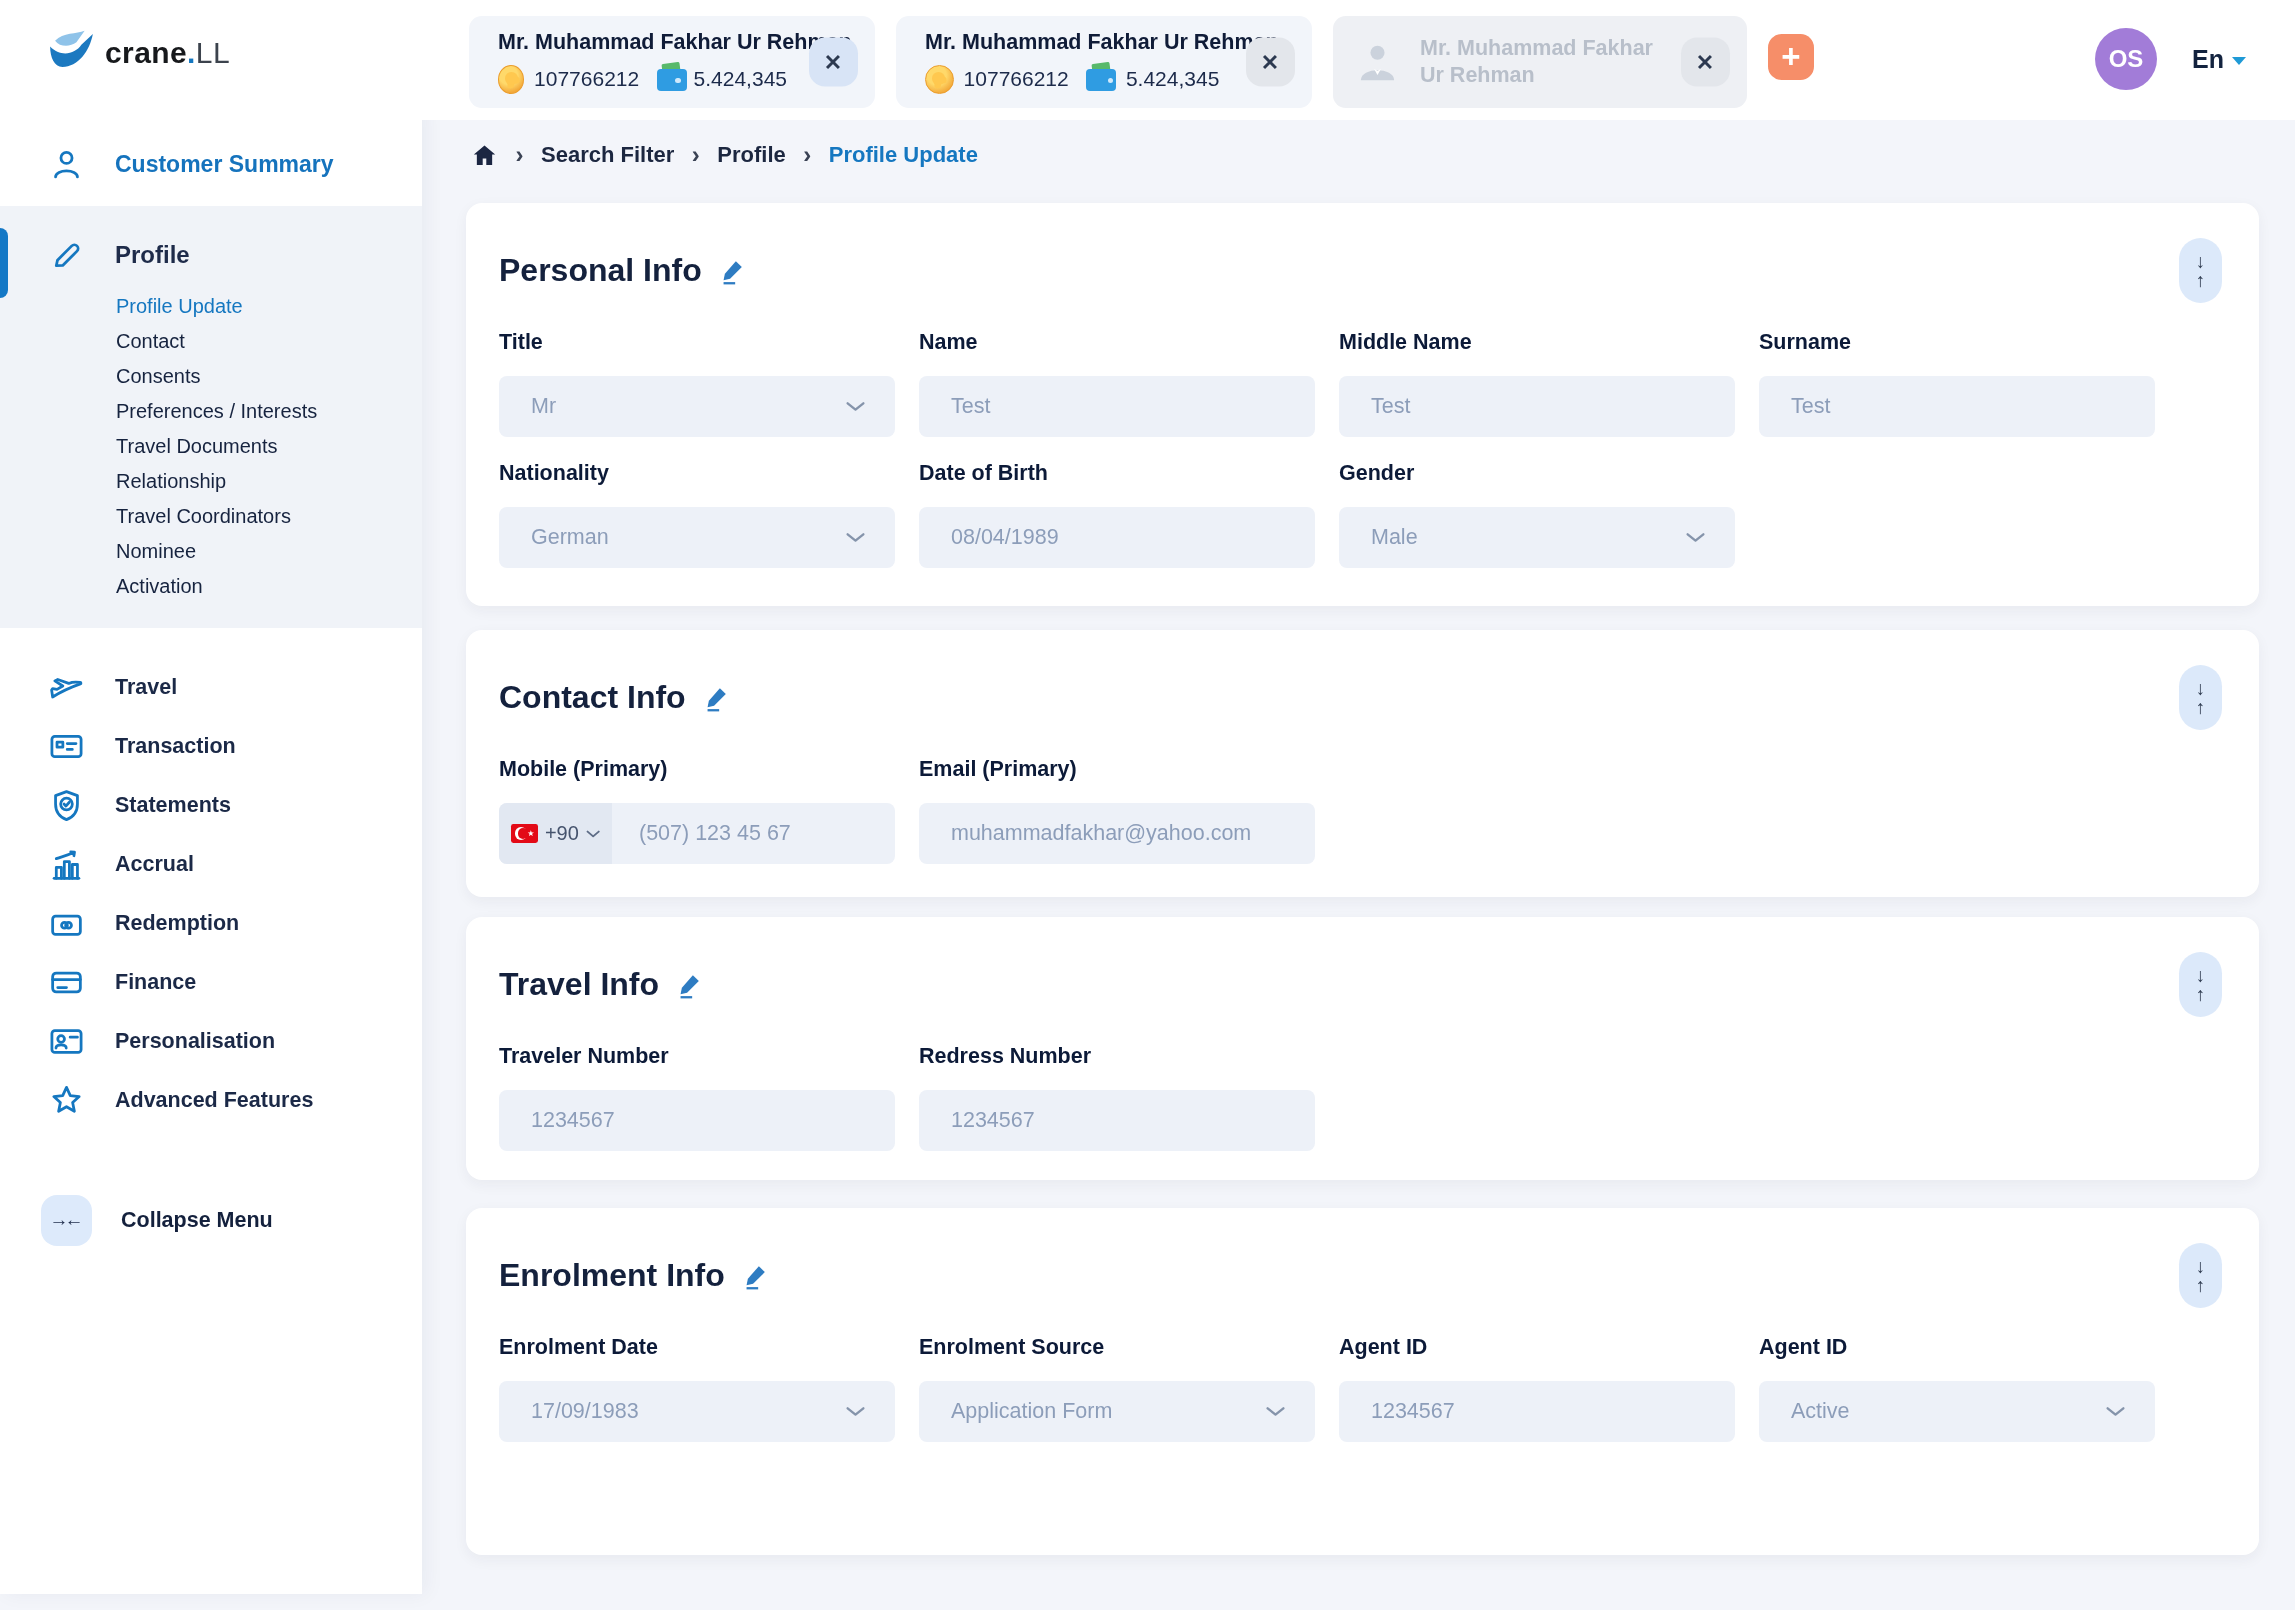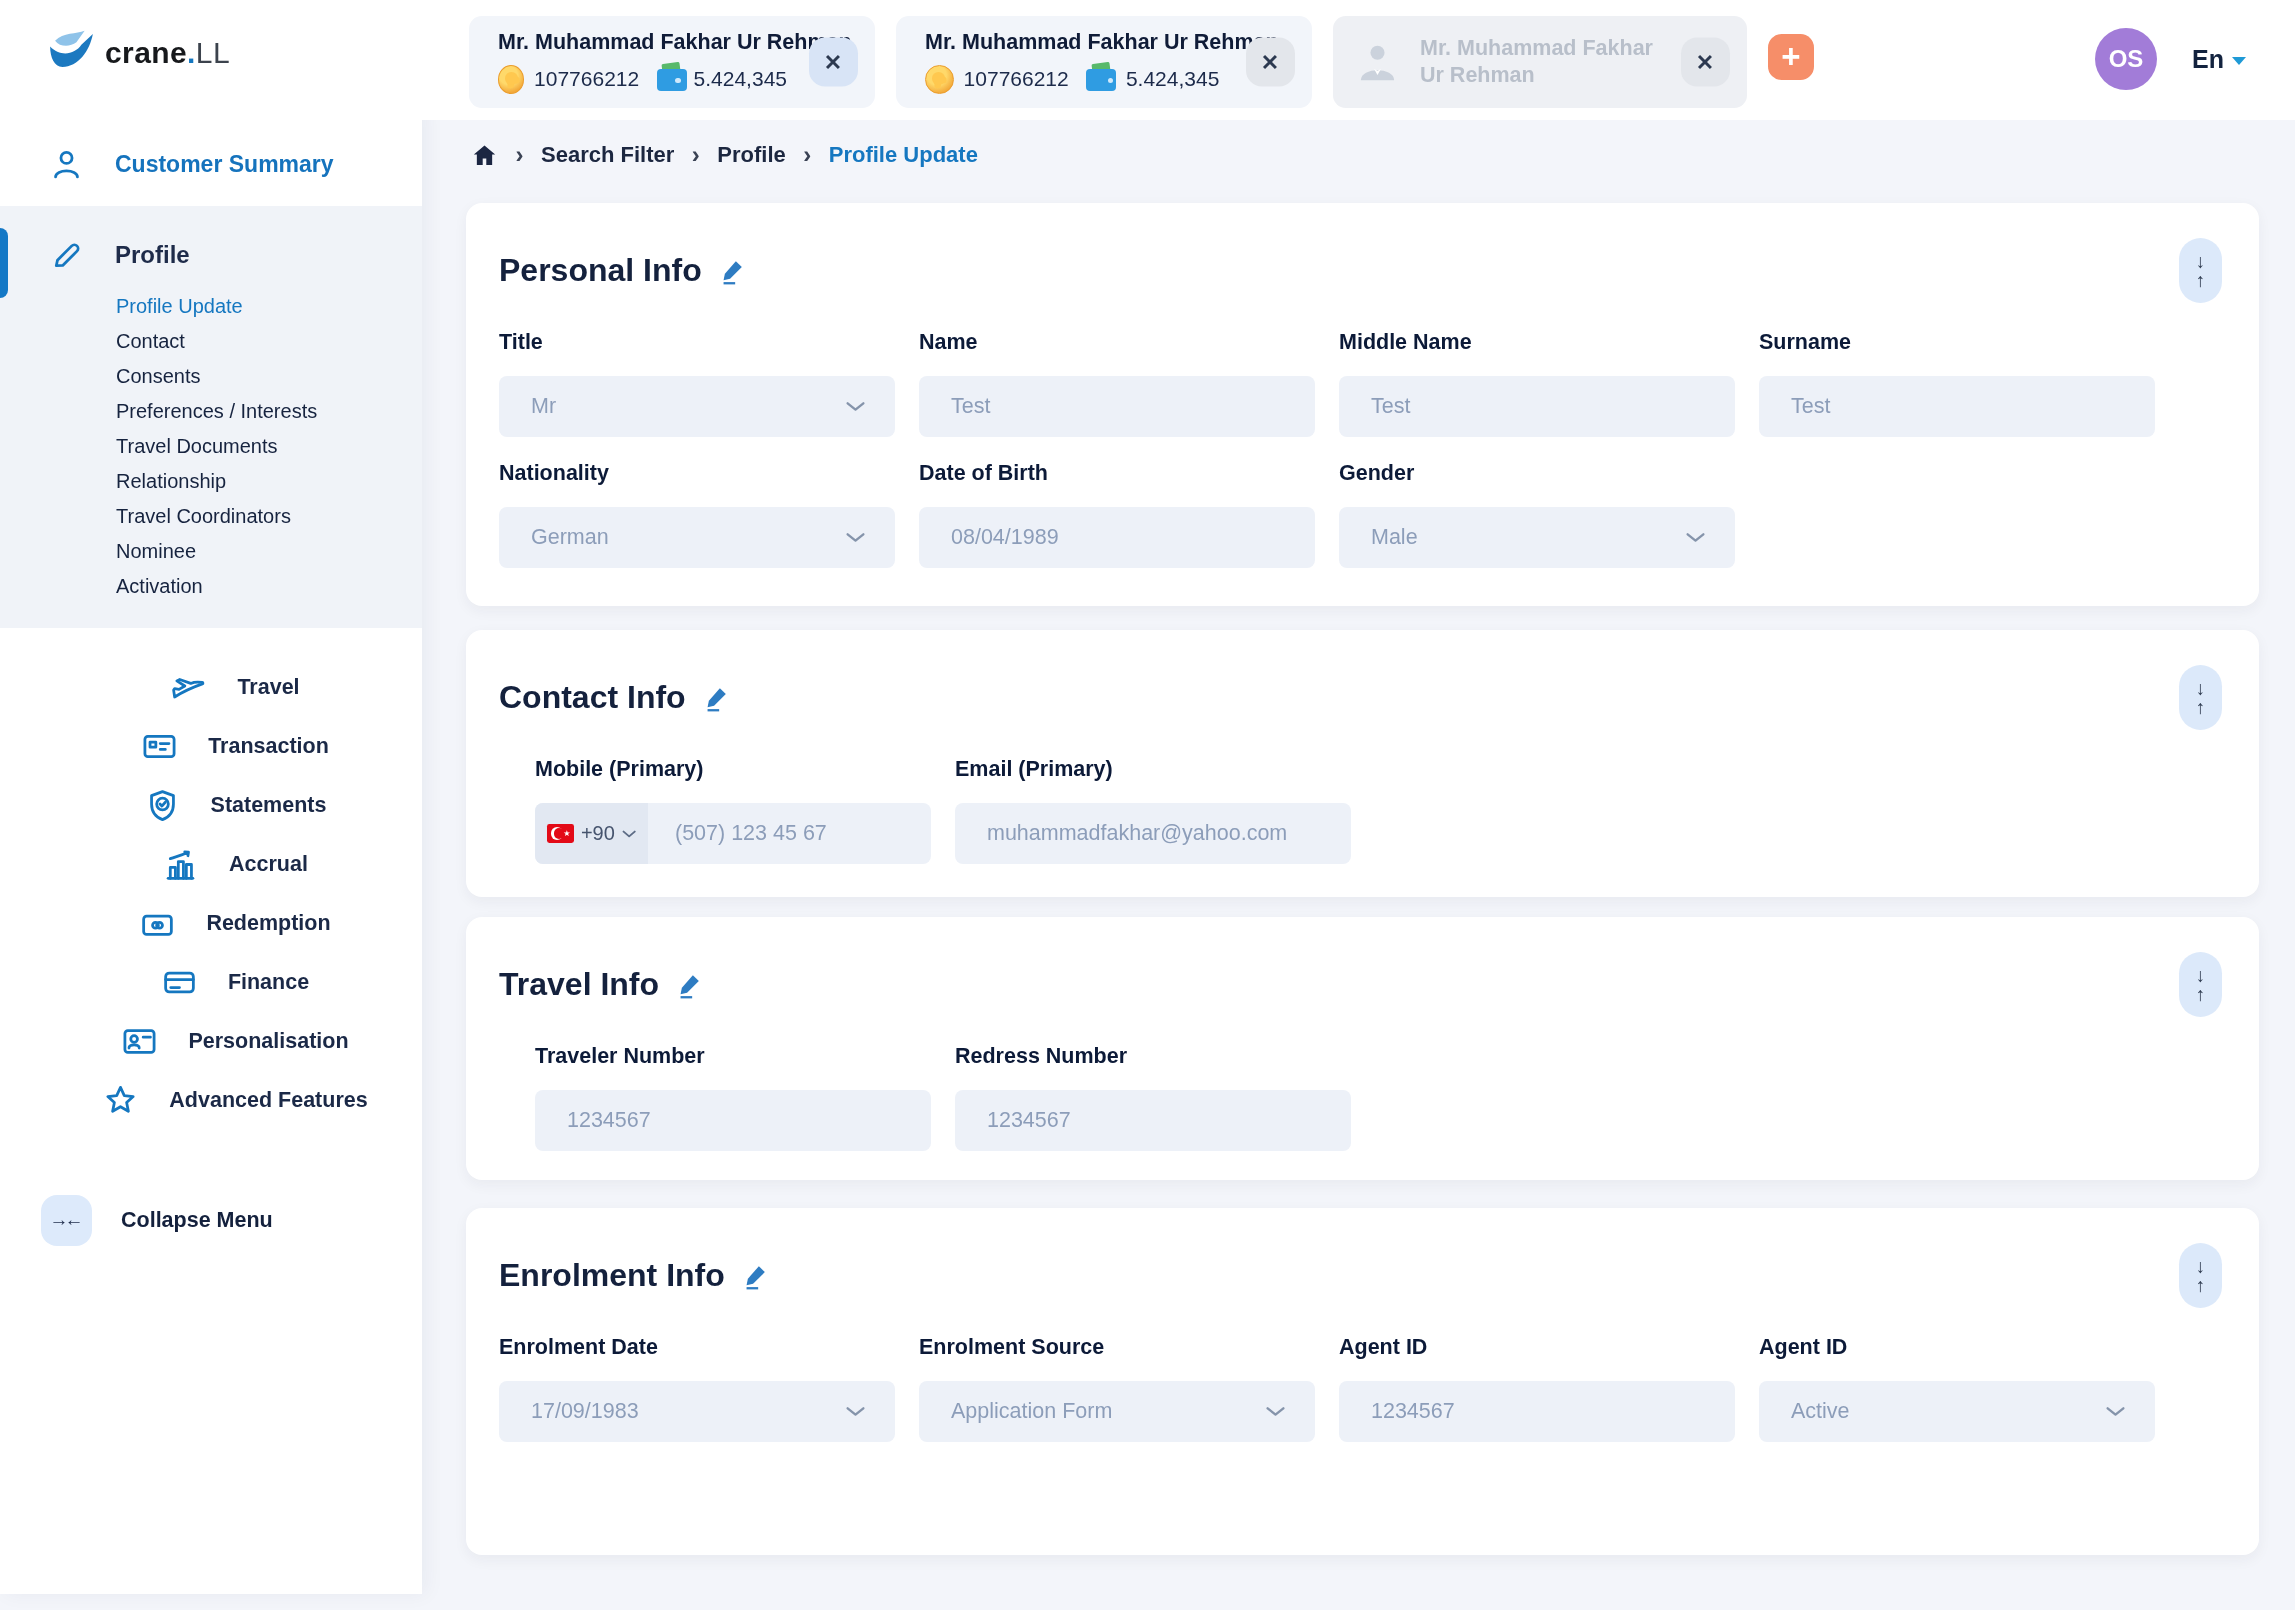--- a/index.html
+++ b/index.html
@@ -44,40 +44,40 @@
   .cs-label { font-size:23px; font-weight:bold; color:#1573bd; }
   .icon-box { width:35px; height:35px; flex:0 0 35px; display:flex; align-items:center; justify-content:center; }
   .profile-block { position:relative; background:#f0f3f8; margin-top:17.5px; padding:27px 0 24px 0; }
   .active-bar { position:absolute; left:0; top:22px; width:8px; height:70px; background:#1478c6; border-radius:0 8px 8px 0; }
   .profile-head { display:flex; align-items:center; gap:31px; padding-left:49px; height:45px; cursor:pointer; }
   .profile-label { font-size:24px; font-weight:bold; color:#1e2b4a; }
   .subitems { margin:11px 0 0 116px; list-style:none; }
   .subitems li { font-size:20px; color:#16233f; line-height:35px; cursor:pointer; }
   .subitems li.active { color:#1577c0; }
   .menu { margin-top:30px; }
-  .menu-row { display:flex; align-items:center; gap:31px; padding-left:49px; height:59px; cursor:pointer;justify-content:center; }
+  .menu-row { display:flex; align-items:center; gap:31px; padding-left:49px; height:59px; cursor:pointer; }
   .menu-label { font-size:21.5px; font-weight:bold; color:#1b2947; }
   .collapse-row { display:flex; align-items:center; gap:29px; padding-left:41px; margin-top:65px; cursor:pointer; }
   .collapse-pill { width:51px; height:51px; border-radius:16px; background:#ddeafb; display:flex; align-items:center; justify-content:center; font-size:19px; font-weight:bold; color:#1c2a49; letter-spacing:-4px; padding-right:4px; }
   .collapse-label { font-size:21.5px; font-weight:bold; color:#14213d; }
 
   
   .main { position:absolute; left:422px; top:120px; width:1873px; height:1490px; }
   .breadcrumb { display:flex; align-items:center; gap:17.5px; margin:16px 0 0 49px; height:38px; }
   .crumb { font-size:22px; font-weight:bold; color:#1c2740; cursor:pointer; }
   .crumb.active { color:#1577c0; }
   .crumb-sep { font-size:24px; font-weight:bold; color:#3a4254; line-height:22px; }
 
   .card { position:relative; width:1793px; margin-left:44px; background:#ffffff; border-radius:16px; box-shadow:0 4.8px 14.3px rgba(30,41,59,.05); padding:49px 37px 0 33px; }
   .card-head { display:flex; align-items:center; gap:16px; }
   .card-title { font-size:32px; font-weight:600; color:#14213d; }
   .edit-btn { cursor:pointer; display:flex; }
   .expand-pill { position:absolute; top:35px; right:37px; width:43px; height:65px; border-radius:21.5px; background:#dce9fa; display:flex; flex-direction:column; align-items:center; justify-content:center; line-height:19px; font-size:19px; color:#303d52; cursor:pointer; }
   .grid { display:grid; grid-template-columns:repeat(4,396px); column-gap:16.7px; row-gap:35px; margin-top:41px;gap:24px; }
-  .grid.two { grid-template-columns:396px 396px;margin-left:36px; }
+  .grid.two { grid-template-columns:396px 396px; }
   .fld-label { font-size:21.5px; font-weight:bold; color:#0c1a38; margin-bottom:21px; }
   .fld-box { height:61px; background:#edf1f8; border-radius:8px; display:flex; align-items:center; padding:0 29px 0 32px; cursor:text; }
   .fld-box.sel { cursor:pointer; }
   .fld-value { font-size:21.5px; color:#8c9db9; flex:1 1 auto; white-space:nowrap; overflow:hidden; }
   .chev { flex:0 0 auto; display:flex; }
   .phone-box { height:61px; background:#edf1f8; border-radius:8px; display:flex; align-items:stretch; overflow:hidden; }
   .dial { flex:0 0 113px; background:#e2e8f2; display:flex; align-items:center; justify-content:center; gap:7.2px; cursor:pointer; }
   .dial-code { font-size:20px; color:#45536d; }
   .flag { position:relative; width:27px; height:19px; background:#e30a17; border-radius:2.4px; overflow:hidden; }
   .flag .cres1 { position:absolute; left:4px; top:3.2px; width:12.8px; height:12.8px; border-radius:50%; background:#ffffff; }

